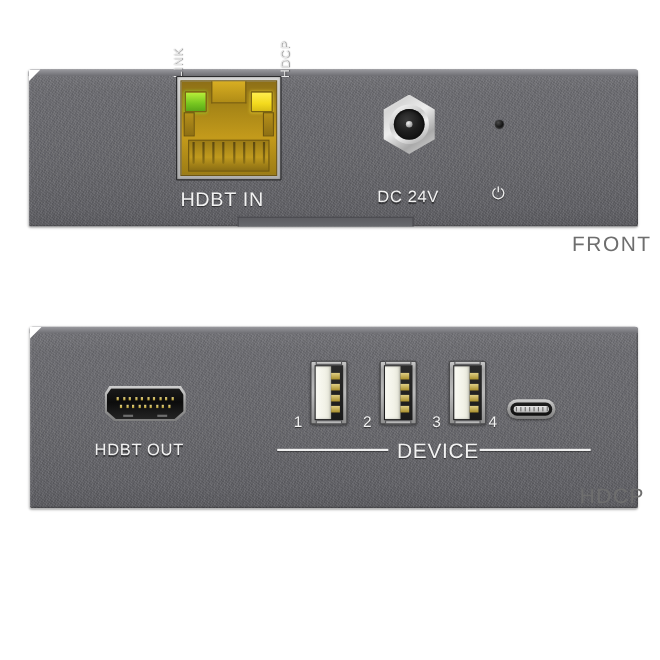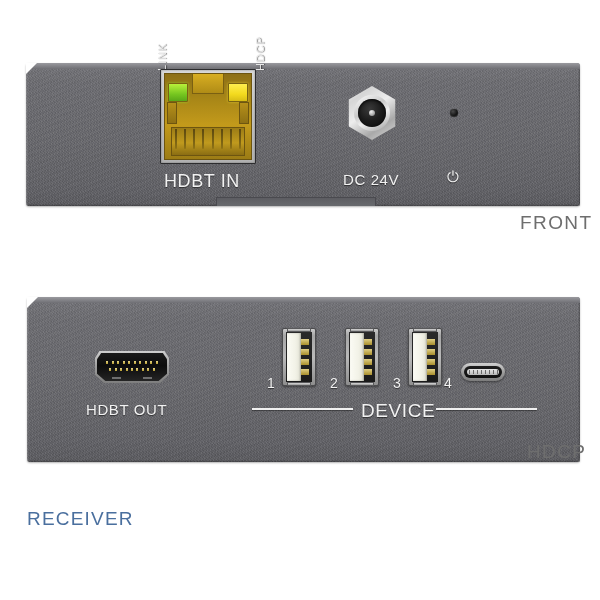--- a/index.html
+++ b/index.html
@@ -473,15 +473,14 @@
 
     <div class="rule" style="left:225px; top:111px; width:101px;"></div>
 
     <div class="silk" style="left:334px; top:103px; font-size:19px;">DEVICE</div>
 
     <div class="rule" style="left:409px; top:111px; width:101px;"></div>
   </div>
 
   <div class="caption" style="left:527px; top:441px;">HDCP</div>
 
-  <div class="title" style="left:27px; top:508px; color:#4a6f9e;">RECEIVER</div>
 
 </div>
 
 </body></html>

